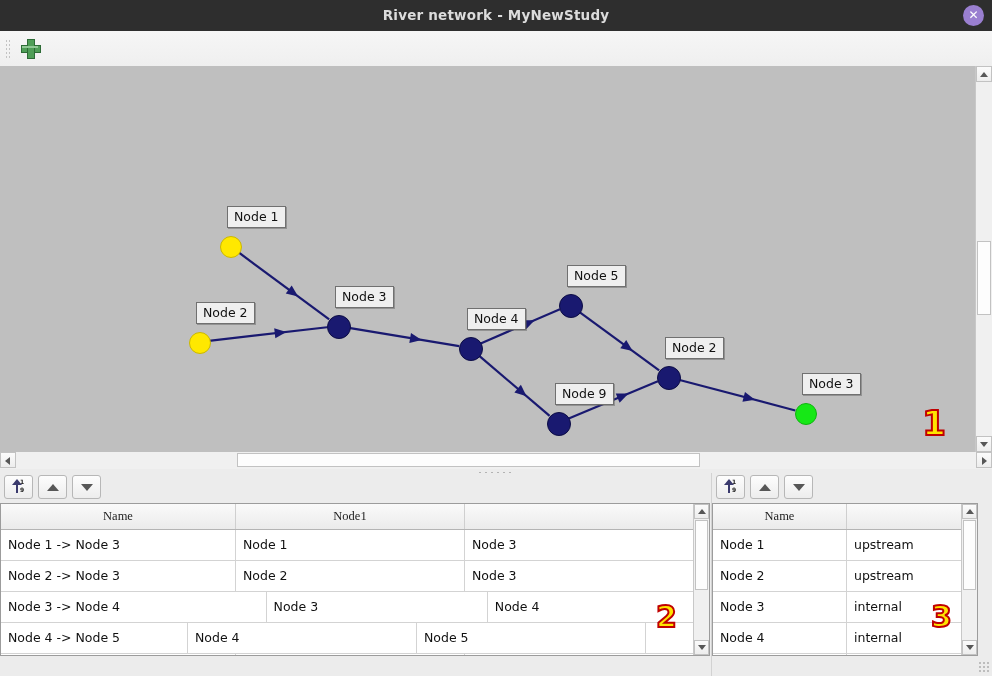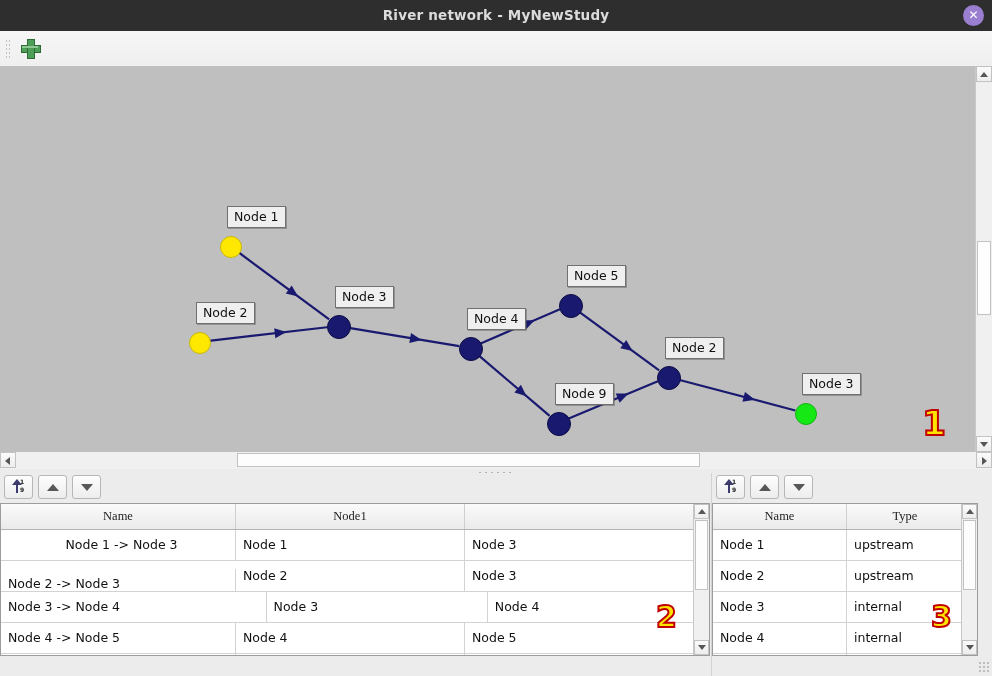--- a/index.html
+++ b/index.html
@@ -232,36 +232,36 @@
       </div>
     </div>
 
     <div class="tbl">
       <div class="thead" id="reaches-head">
           <div class="th" style="width: 235px;">Name</div>
           <div class="th" style="width: 229px;">Node1</div>
         </div>
       <div id="reaches-body">
           <div class="tr">
-            <div class="td" style="width: 235px; text-align: center;">Node 1 -&gt; Node 3</div>
+            <div class="td" style="width: 235px;">Node 1 -&gt; Node 3</div>
             <div class="td" style="width: 229px;">Node 1</div>
             <div class="td" style="width: 229px;">Node 3</div>
           </div>
           <div class="tr">
-            <div class="td" style="width: 235px; margin-top: 8px;">Node 2 -&gt; Node 3</div>
+            <div class="td" style="width: 235px;">Node 2 -&gt; Node 3</div>
             <div class="td" style="width: 229px;">Node 2</div>
             <div class="td" style="width: 229px;">Node 3</div>
           </div>
           <div class="tr">
             <div class="td" style="width: 275px;">Node 3 -&gt; Node 4</div>
             <div class="td" style="width: 229px;">Node 3</div>
             <div class="td" style="width: 229px;">Node 4</div>
           </div>
           <div class="tr">
-            <div class="td" style="width: 235px;">Node 4 -&gt; Node 5</div>
+            <div class="td" style="width: 187px;">Node 4 -&gt; Node 5</div>
             <div class="td" style="width: 229px;">Node 4</div>
             <div class="td" style="width: 229px;">Node 5</div>
           </div>
           <div class="tr">
             <div class="td" style="width: 235px;"></div>
             <div class="td" style="width: 229px;"></div>
             <div class="td" style="width: 229px;"></div>
           </div>
         </div>
       <div class="annot" style="left:655px;top:98px;font-size:30px;">2</div>
@@ -292,21 +292,20 @@
         <div class="tri up" style="margin-top:8px;border-left-width:6px;border-right-width:6px;border-bottom-width:7px;"></div>
       </div>
       <div class="sbtn" style="left:72px;">
         <div class="tri dn" style="margin-top:8px;border-left-width:6px;border-right-width:6px;border-top-width:7px;"></div>
       </div>
     </div>
 
     <div class="tbl">
       <div class="thead" id="nodes-head">
           <div class="th" style="width: 134px;">Name</div>
-          <div class="th" style="width: 117px;">Type</div>
         </div>
       <div id="nodes-body">
           <div class="tr">
             <div class="td" style="width: 134px;">Node 1</div>
             <div class="td" style="width: 117px;">upstream</div>
           </div>
           <div class="tr">
             <div class="td" style="width: 134px;">Node 2</div>
             <div class="td" style="width: 117px;">upstream</div>
           </div>

